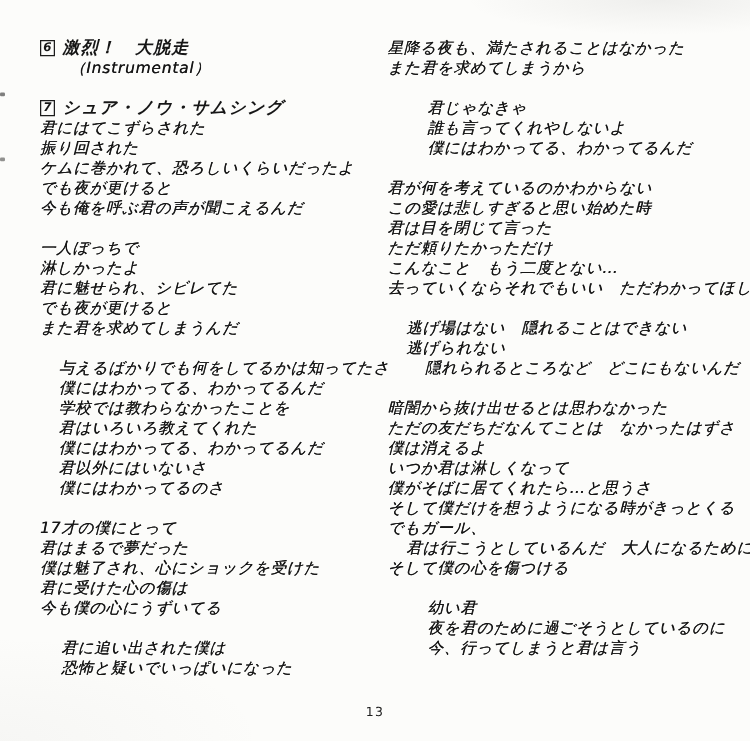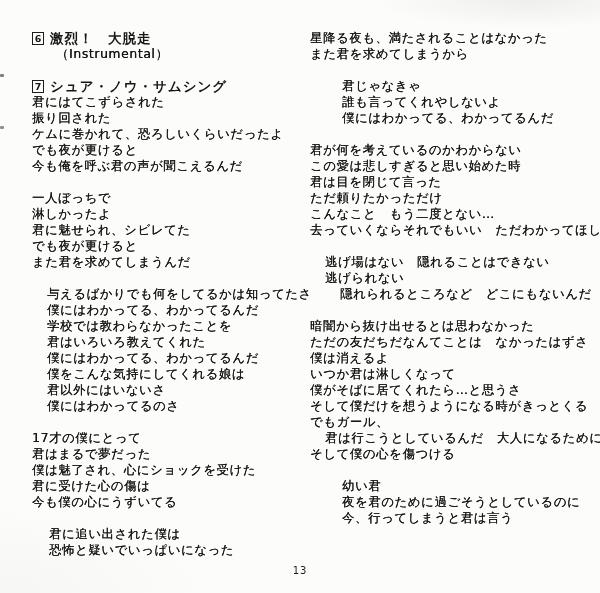--- a/index.html
+++ b/index.html
@@ -17,21 +17,21 @@
       radial-gradient(220px 40px at 88% 0%, rgba(120,120,118,0.10), rgba(0,0,0,0) 70%),
       radial-gradient(300px 120px at 0% 100%, rgba(140,140,138,0.05), rgba(0,0,0,0) 70%),
       #fcfcfa;
   }
   .col {
     position: absolute;
     top: 30px;
   }
   .col-left  { left: 32px;  width: 268px; }
   .col-right { left: 310px; width: 282px; }
-  .block { margin: 0; }
+  .block { margin: 0; font-style: italic; }
   .heading {
     height: 16px;
     line-height: 16px;
     font-weight: bold;
     font-size: 13.5px;
     letter-spacing: 1px;
     white-space: pre;
   }
   .badge {
     display: inline-block;
@@ -100,21 +100,20 @@
           <div class="line" style="padding-left: 0px;">君に魅せられ、シビレてた</div>
           <div class="line" style="padding-left: 0px;">でも夜が更けると</div>
           <div class="line" style="padding-left: 0px;">また君を求めてしまうんだ</div>
         </div>
         <div class="stanza">
           <div class="line" style="padding-left: 15px;">与えるばかりでも何をしてるかは知ってたさ</div>
           <div class="line" style="padding-left: 15px;">僕にはわかってる、わかってるんだ</div>
           <div class="line" style="padding-left: 15px;">学校では教わらなかったことを</div>
           <div class="line" style="padding-left: 15px;">君はいろいろ教えてくれた</div>
           <div class="line" style="padding-left: 15px;">僕にはわかってる、わかってるんだ</div>
-          <div class="line" style="padding-left: 15px;">僕をこんな気持にしてくれる娘は</div>
           <div class="line" style="padding-left: 15px;">君以外にはいないさ</div>
           <div class="line" style="padding-left: 15px;">僕にはわかってるのさ</div>
         </div>
         <div class="stanza">
           <div class="line" style="padding-left: 0px;">17才の僕にとって</div>
           <div class="line" style="padding-left: 0px;">君はまるで夢だった</div>
           <div class="line" style="padding-left: 0px;">僕は魅了され、心にショックを受けた</div>
           <div class="line" style="padding-left: 0px;">君に受けた心の傷は</div>
           <div class="line" style="padding-left: 0px;">今も僕の心にうずいてる</div>
         </div>

